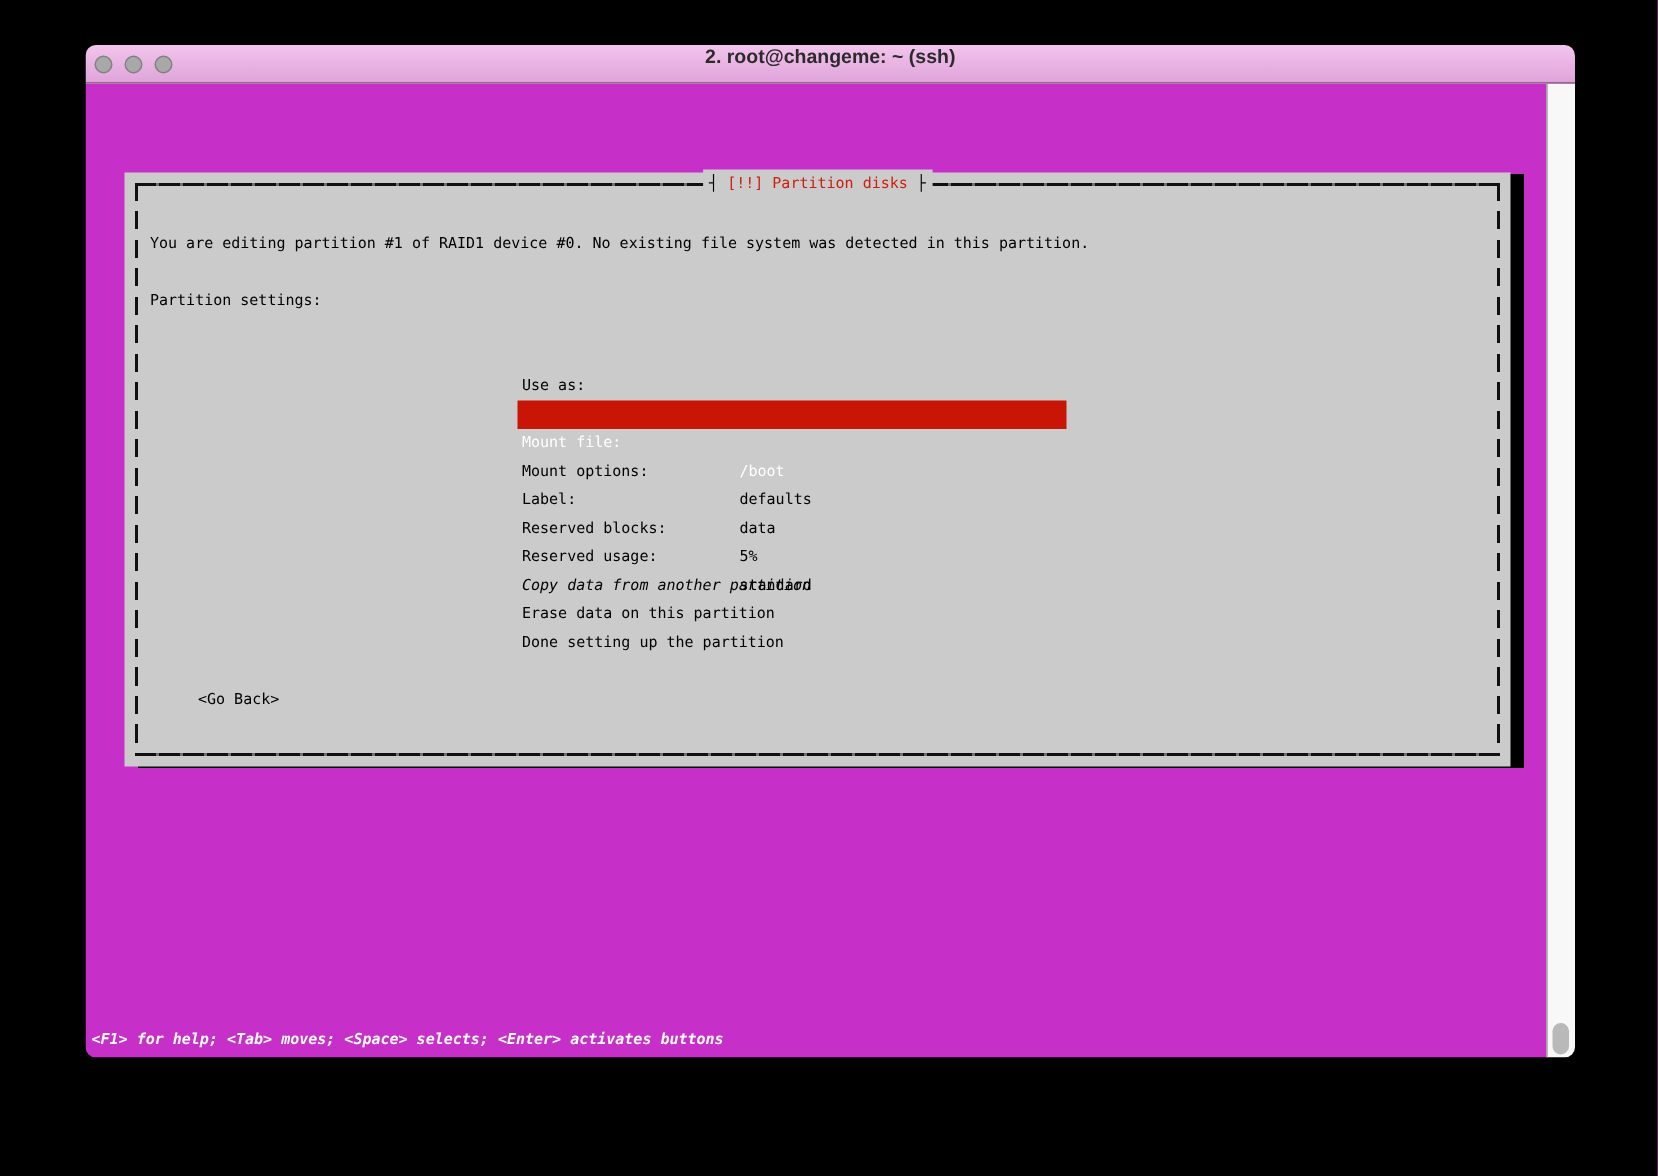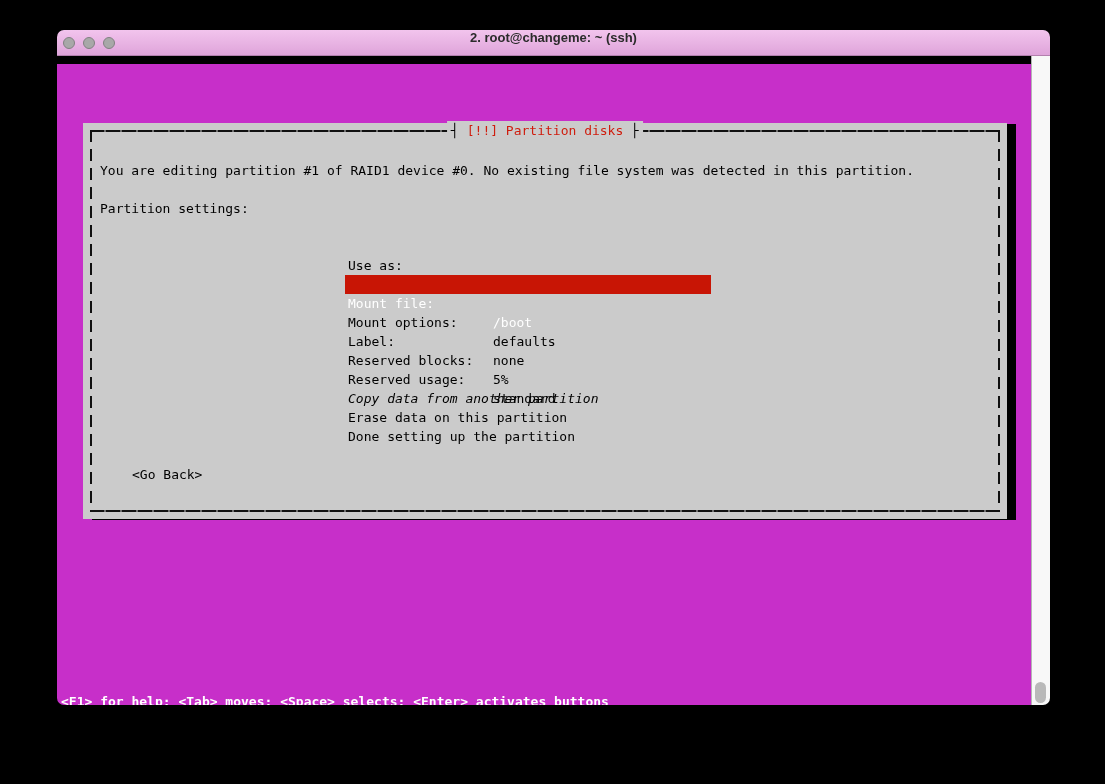--- a/index.html
+++ b/index.html
@@ -21,21 +21,21 @@
   .traffic{position:absolute;top:7px;width:12px;height:12px;border-radius:50%;
     background:#a8a8a8;border:1px solid #818181;box-sizing:border-box;}
   .tl-close{left:6px;} .tl-min{left:26px;} .tl-zoom{left:46px;}
   .title-text{
     position:absolute;left:0;right:0;top:0;height:25px;line-height:26px;
     text-align:center;font:600 13px "Liberation Sans", sans-serif;color:#2b2b2b;
   }
   .content{position:absolute;left:0;top:26px;right:0;bottom:0;display:flex;}
   .term{
     position:relative;flex:1;background:var(--magenta,#c72fc9);
-    font-size:13px;line-height:19px;color:#000;margin-top:8px;
+    font-size:10px;line-height:19px;color:#000;
   }
   .scrollbar{
     position:relative;width:18px;background:#f8f8f8;border-left:1px solid #b5b5b5;
   }
   .scroll-thumb{
     position:absolute;left:3px;width:11px;bottom:2px;height:21px;
     border-radius:6px;background:#b9b9b9;
   }
   
   .dialog-shadow{
@@ -73,21 +73,21 @@
   .m-label{top:190px;}
   .m-resv{top:209px;}
   .m-usage{top:228px;}
   .a-copy{top:266px;left:265px;font-style:italic;}
   .a-erase{top:285px;left:265px;}
   .a-done{top:304px;left:265px;}
   .r-goback{top:342px;left:49px;}
   
   .help-bar{
     position:absolute;left:4px;top:628px;height:19px;line-height:19px;
-    color:var(--help_text,#fff);font-weight:bold;white-space:pre;
+    color:var(--help_text,#fff);font-weight:bold;white-space:pre;font-style:italic;
   }
 </style>
 </head>
 <body>
 
 <div class="window">
   <div class="titlebar">
     <span class="traffic tl-close"></span>
     <span class="traffic tl-min"></span>
     <span class="traffic tl-zoom"></span>
@@ -120,21 +120,21 @@
           <span class="val">/boot</span>
         </div>
 
         <div class="row menu-row m-mopts">
           <span class="lbl">Mount options:</span>
           <span class="val">defaults</span>
         </div>
 
         <div class="row menu-row m-label">
           <span class="lbl">Label:</span>
-          <span class="val">none</span>
+          <span class="val">data</span>
         </div>
 
         <div class="row menu-row m-resv">
           <span class="lbl">Reserved blocks:</span>
           <span class="val">5%</span>
         </div>
 
         <div class="row menu-row m-usage">
           <span class="lbl">Reserved usage:</span>
           <span class="val">standard</span>

